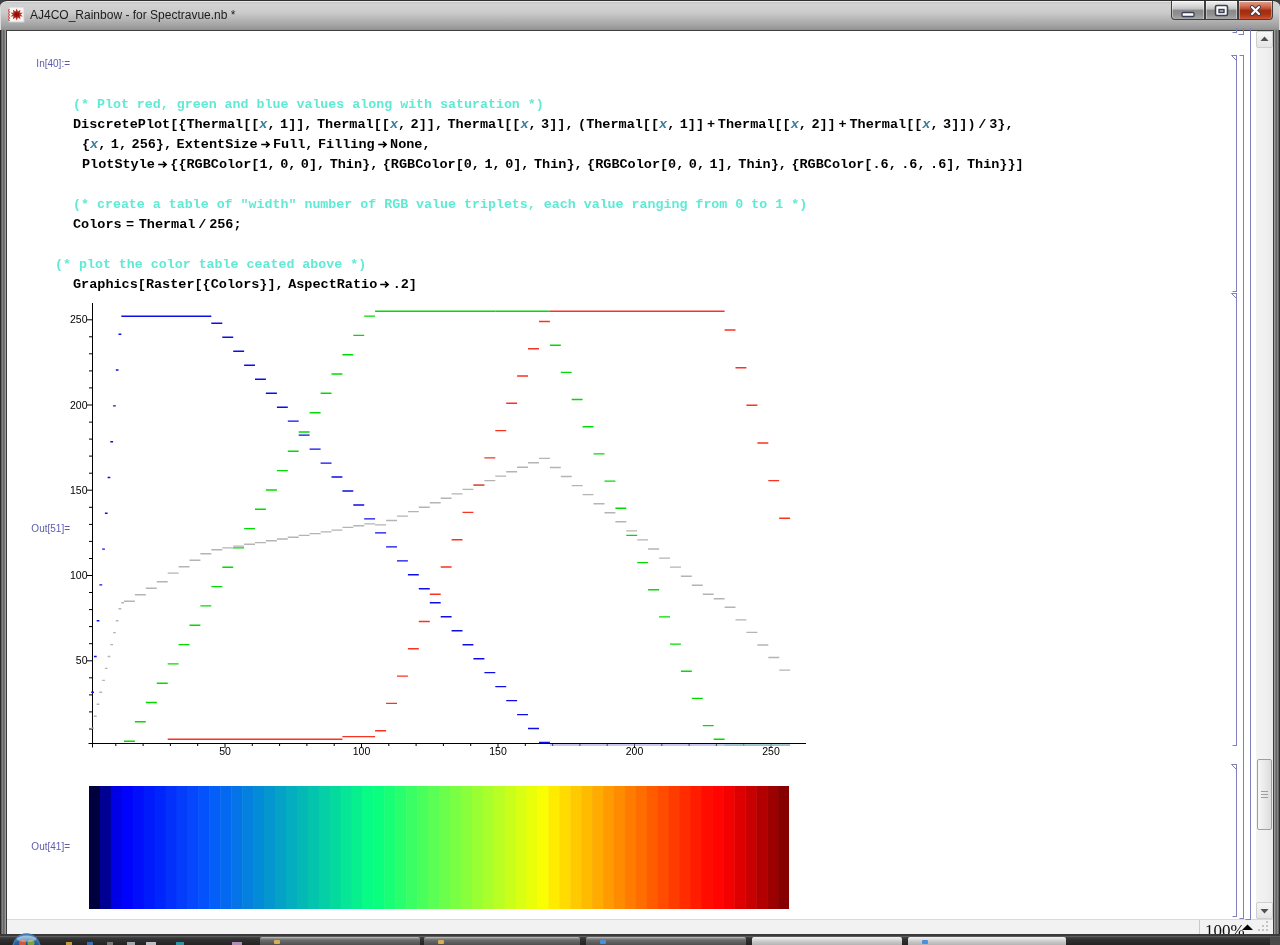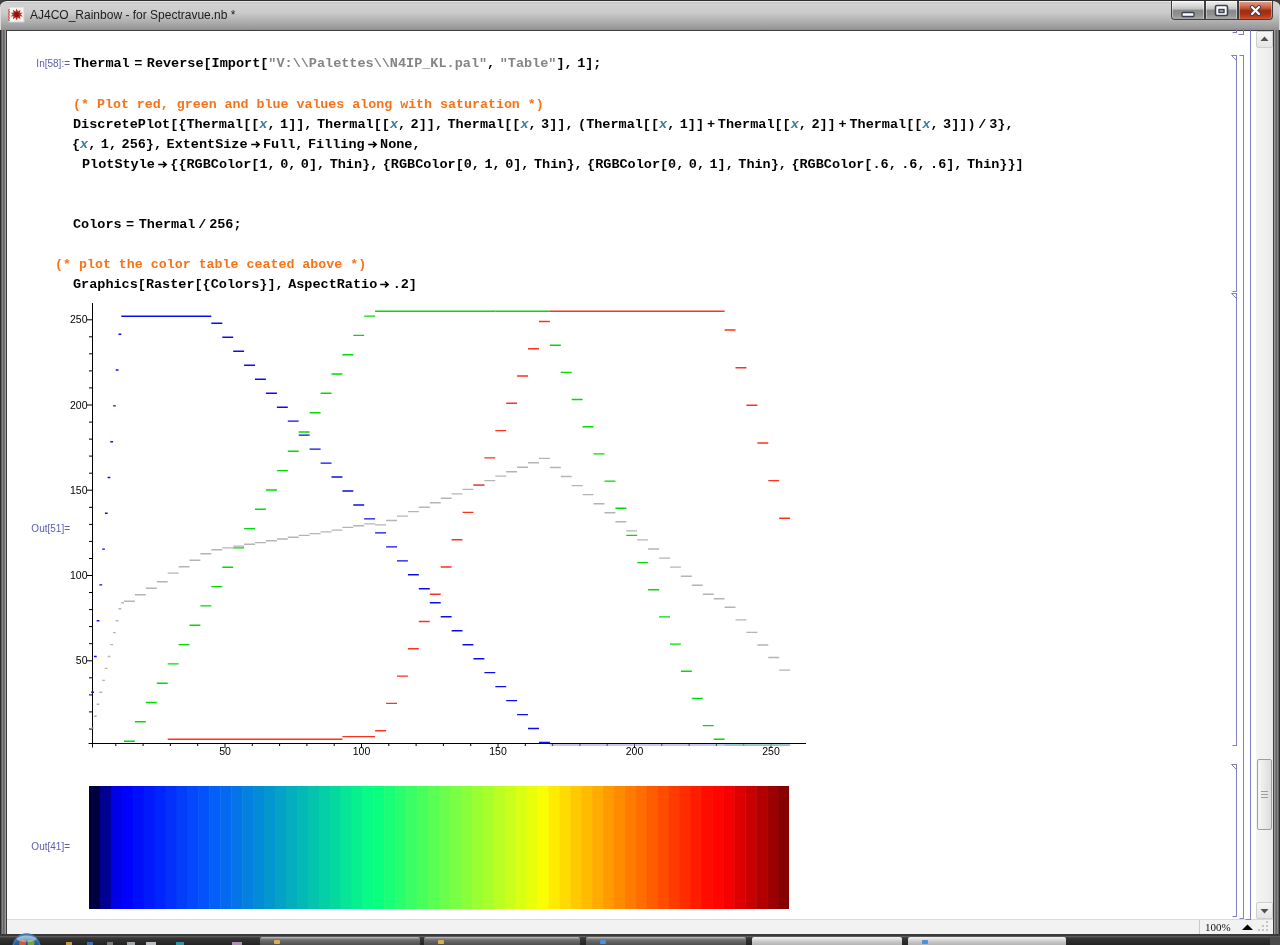--- a/index.html
+++ b/index.html
@@ -27,21 +27,21 @@
 #taskbar{left:0;top:936px;width:1280px;height:9px;background:linear-gradient(#6f6f6f 0,#474747 1px,#323232 3px,#232323 100%)}
 .tbtn{position:absolute;top:937px;height:8px;border-radius:2px 2px 0 0;
  background:linear-gradient(#cfcfcf 0,#989898 1px,#6e6e6e 3px,#4e4e4e 100%)}
 .tbtn.lit{background:linear-gradient(#f4f4f4 0,#e2e2e2 2px,#cdcdcd 4px,#b4b4b4 100%)}
 .code{position:absolute;font-family:"Liberation Mono",monospace;font-weight:bold;font-size:13.5px;line-height:15px;color:#000;white-space:pre;word-spacing:-3.6px}
 .code .ar{display:inline-block;width:15.4px;text-align:center;vertical-align:-0.5px}
 .code .g{color:#848484}
 .code .x{color:#3a7f9b;font-style:italic}
 .code .t{display:inline-block;width:2.8px}
 .code .ld{display:inline-block;width:9px}
-.code.cm{color:#f97316;word-spacing:0;font-size:13.3px}
+.code.cm{color:#5eead4;word-spacing:0;font-size:13.3px}
 .lbl{position:absolute;font-size:10px;color:#5c5cad;width:52px;text-align:right}
 </style></head><body>
 <div id="stage">
 <div class="abs" id="titlebar"></div>
     <svg class="abs" style="left:8px;top:6px" width="17" height="17">
 <rect x="1" y="1" width="15" height="15" fill="#f7f7f7" stroke="#cfcfcf" stroke-width="1"></rect>
 <path d="M1.5 3l-1.2 1.4L1.5 6l-1.2 1.4L1.5 9l-1.2 1.4L1.5 12l-1.2 1.4L1.5 15" stroke="#cc5a4a" stroke-width="1.1" fill="none"></path>
 <path d="M8.7 2.6 L9.9 5.5 L12.5 3.8 L11.9 6.8 L14.9 6.8 L12.5 8.5 L14.9 10.4 L11.9 10.2 L12.5 13.2 L9.9 11.6 L8.7 14.4 L7.5 11.6 L4.9 13.2 L5.5 10.2 L2.5 10.4 L4.9 8.5 L2.5 6.8 L5.5 6.8 L4.9 3.8 L7.5 5.5 Z" fill="#c5281c"></path>
 <circle cx="8.7" cy="8.5" r="2.5" fill="#8f1408"></circle>
 </svg>
@@ -71,21 +71,21 @@
     </svg>
     <svg class="abs" style="left:1256px;top:902px" width="17" height="17">
       <path d="M4.5 7 L12.5 7 L8.5 11.5 Z" fill="#505050"></path>
     </svg>
     <div class="abs" id="sthumb"></div>
     <svg class="abs" style="left:1257px;top:790px" width="15" height="10">
       <path d="M4 1.5H11M4 4.5H11M4 7.5H11" stroke="#9d9d9d" stroke-width="1"></path>
     </svg>
     <div class="abs" id="status"></div>
     <div class="abs" style="left:1199px;top:920px;width:1px;height:14px;background:#c9c9c9"></div>
-    <div class="abs" style="left:1205px;top:921px;font-family:'Liberation Serif',serif;font-size:11px;color:#111">100%</div>
+    <div class="abs" style="left:1205px;top:921px;font-family:'Liberation Serif',serif;font-size:17px;color:#111">100%</div>
     <svg class="abs" style="left:1241px;top:923px" width="14" height="9">
       <path d="M1 7 L6.5 1.5 L12 7 Z" fill="#000"></path>
     </svg>
     <svg class="abs" style="left:1257px;top:920px" width="14" height="13">
 <g fill="#c4c4c4">
         <rect x="9" y="1" width="2" height="2"></rect>
         <rect x="5" y="5" width="2" height="2"></rect>
         <rect x="9" y="5" width="2" height="2"></rect>
         <rect x="1" y="9" width="2" height="2"></rect>
         <rect x="5" y="9" width="2" height="2"></rect>
@@ -118,34 +118,34 @@
     <div class="abs tbtn" style="left:260px;width:160px"></div>
     <div class="abs" style="left:274px;top:940px;width:6px;height:4px;background:#d7b055;border-radius:1px"></div>
     <div class="abs tbtn" style="left:424px;width:156px"></div>
     <div class="abs" style="left:438px;top:940px;width:6px;height:4px;background:#d7b055;border-radius:1px"></div>
     <div class="abs tbtn" style="left:586px;width:160px"></div>
     <div class="abs" style="left:600px;top:940px;width:6px;height:4px;background:#4a90e0;border-radius:1px"></div>
     <div class="abs tbtn lit" style="left:752px;width:150px"></div>
     <div class="abs tbtn lit" style="left:908px;width:158px"></div>
     <div class="abs" style="left:922px;top:940px;width:6px;height:4px;background:#4a90e0;border-radius:1px"></div>
     <div class="abs" style="left:1270px;top:937px;width:10px;height:8px;background:#4a4a4a"></div>
-    <div class="lbl" style="left:18px;top:57.5px">In[58]:=</div>
+    <div class="lbl" style="left:18px;top:57.5px">In[40]:=</div>
     <div class="lbl" style="left:18px;top:522.5px">Out[51]=</div>
     <div class="lbl" style="left:18px;top:841px">Out[41]=</div>
-    <div class="code" style="left:73px;top:56px">Thermal = Reverse[Import[<span class="g">"V:\\Palettes\\N4IP_KL.pal"</span>, <span class="g">"Table"</span>], 1];</div>
     <div class="code cm" style="left:73px;top:97px">(* Plot red, green and blue values along with saturation *)</div>
     <div class="code" style="left:73px;top:117px">DiscretePlot[{Thermal[[<span class="x">x</span>, 1]], Thermal[[<span class="x">x</span>, 2]], Thermal[[<span class="x">x</span>, 3]], (Thermal[[<span class="x">x</span>, 1]]<span class="t"></span>+<span class="t"></span>Thermal[[<span class="x">x</span>, 2]]<span class="t"></span>+<span class="t"></span>Thermal[[<span class="x">x</span>, 3]])<span class="t"></span>/<span class="t"></span>3},</div>
-    <div class="code" style="left:63px;top:137px"><span class="ld"></span>{<span class="x">x</span>, 1, 256}, ExtentSize<span class="ar"><svg width="15" height="9" viewBox="0 0 15 9">
+    <div class="code" style="left:73px;top:137px"><span class="ld"></span>{<span class="x">x</span>, 1, 256}, ExtentSize<span class="ar"><svg width="15" height="9" viewBox="0 0 15 9">
           <path d="M3.2 4.5H10.6M8 1.6L11.2 4.5L8 7.4" stroke="#000" stroke-width="1.5" fill="none"></path>
         </svg></span>Full, Filling<span class="ar"><svg width="15" height="9" viewBox="0 0 15 9">
           <path d="M3.2 4.5H10.6M8 1.6L11.2 4.5L8 7.4" stroke="#000" stroke-width="1.5" fill="none"></path>
         </svg></span>None,</div>
     <div class="code" style="left:73px;top:157px"><span class="ld"></span>PlotStyle<span class="ar"><svg width="15" height="9" viewBox="0 0 15 9">
           <path d="M3.2 4.5H10.6M8 1.6L11.2 4.5L8 7.4" stroke="#000" stroke-width="1.5" fill="none"></path>
         </svg></span>{{RGBColor[1, 0, 0], Thin}, {RGBColor[0, 1, 0], Thin}, {RGBColor[0, 0, 1], Thin}, {RGBColor[.6, .6, .6], Thin}}]</div>
+    <div class="code cm" style="left:73px;top:197px">(* create a table of "width" number of RGB value triplets, each value ranging from 0 to 1 *)</div>
     <div class="code" style="left:73px;top:217px">Colors = Thermal<span class="t"></span>/<span class="t"></span>256;</div>
     <div class="code cm" style="left:55px;top:257px">(* plot the color table ceated above *)</div>
     <div class="code" style="left:73px;top:277px">Graphics[Raster[{Colors}], AspectRatio<span class="ar"><svg width="15" height="9" viewBox="0 0 15 9">
           <path d="M3.2 4.5H10.6M8 1.6L11.2 4.5L8 7.4" stroke="#000" stroke-width="1.5" fill="none"></path>
         </svg></span>.2]</div>
     <svg width="770" height="472" viewBox="0 0 770 472" style="position:absolute;left:55px;top:293px">
       <path d="M37.5 10.0V454.5" stroke="#000" stroke-width="1"></path>
       <path d="M33.5 450.5H751.0" stroke="#000" stroke-width="1"></path>
       <path d="M34.0 436.0h3M34.0 418.9h3M34.0 401.9h3M34.0 384.8h3M32.0 367.8h5M34.0 350.7h3M34.0 333.6h3M34.0 316.6h3M34.0 299.5h3M32.0 282.5h5M34.0 265.5h3M34.0 248.4h3M34.0 231.4h3M34.0 214.3h3M32.0 197.2h5M34.0 180.2h3M34.0 163.1h3M34.0 146.1h3M34.0 129.1h3M32.0 112.0h5M34.0 94.9h3M34.0 77.9h3M34.0 60.8h3M34.0 43.8h3M32.0 26.8h5M60.8 450.0v3M88.1 450.0v3M115.4 450.0v3M142.7 450.0v3M170.0 450.0v5M197.3 450.0v3M224.6 450.0v3M251.9 450.0v3M279.2 450.0v3M306.5 450.0v5M333.8 450.0v3M361.1 450.0v3M388.4 450.0v3M415.7 450.0v3M443.0 450.0v5M470.3 450.0v3M497.6 450.0v3M524.9 450.0v3M552.2 450.0v3M579.5 450.0v5M606.8 450.0v3M634.1 450.0v3M661.4 450.0v3M688.7 450.0v3M716.0 450.0v5" stroke="#000" stroke-width="1" fill="none"></path>
       <text x="32.5" y="371.2" font-family="Liberation Sans, sans-serif" font-size="10.5" text-anchor="end" fill="#000">50</text>

